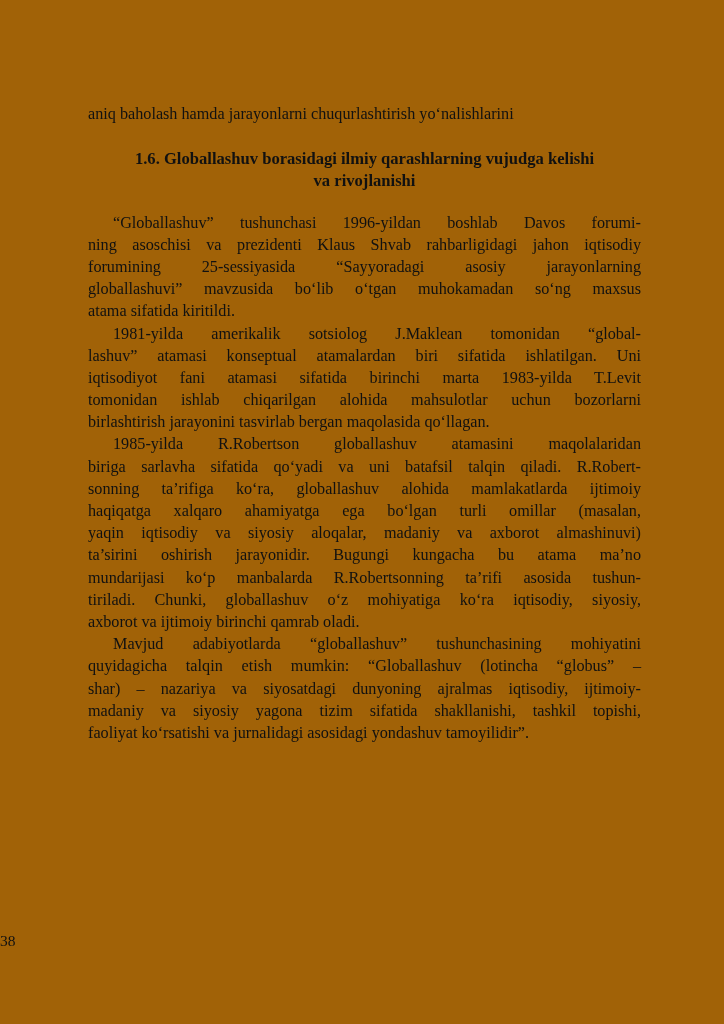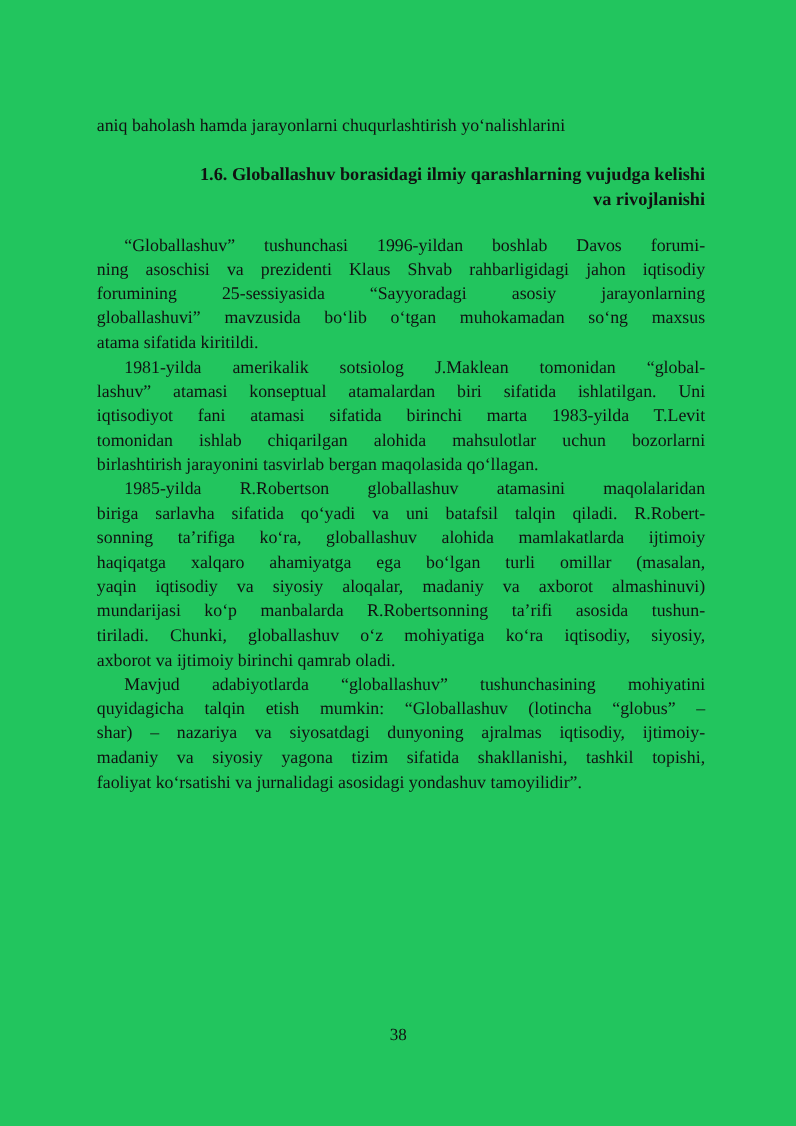--- a/index.html
+++ b/index.html
@@ -7,21 +7,21 @@
   body {
     background: #ffffff;
     color: #111111;
     font-family: "Liberation Serif", "DejaVu Serif", serif;
     position: relative;
     overflow: hidden;
   }
   .page {
     position: absolute;
     inset: 0;
-    background: #22c55e;
+    background: #a16207;
   }
   .text-block {
     position: absolute;
     left: 88px;
     top: 103px;
     width: 553px;
     font-size: 16.2px;
     line-height: 22.2px;
   }
   .para .line {
@@ -34,30 +34,29 @@
   .para .line:last-child {
     text-align-last: left;
   }
   .para.indent .line:first-child {
     text-indent: 25px;
   }
   .heading {
     font-weight: bold;
     font-size: 16.6px;
     line-height: 22.2px;
-    text-align: right;
+    text-align: center;
     margin-top: 23px;
     margin-bottom: 19px;
   }
   .page-number {
     position: absolute;
     top: 931px;
     left: 0;
     width: 100%;
-    text-align: center;
     font-size: 15.5px;
     line-height: 20px;
     color: #111111;
   }
 </style>
 </head>
 <body>
 
 <div class="page">
   <div class="text-block">
@@ -86,20 +85,21 @@
         <div class="line">tomonidan ishlab chiqarilgan alohida mahsulotlar uchun bozorlarni</div>
         <div class="line">birlashtirish jarayonini tasvirlab bergan maqolasida qo‘llagan.</div>
       </div>
 
     <div class="para indent">
         <div class="line">1985-yilda R.Robertson globallashuv atamasini maqolalaridan</div>
         <div class="line">biriga sarlavha sifatida qo‘yadi va uni batafsil talqin qiladi. R.Robert-</div>
         <div class="line">sonning ta’rifiga ko‘ra, globallashuv alohida mamlakatlarda ijtimoiy</div>
         <div class="line">haqiqatga xalqaro ahamiyatga ega bo‘lgan turli omillar (masalan,</div>
         <div class="line">yaqin iqtisodiy va siyosiy aloqalar, madaniy va axborot almashinuvi)</div>
+        <div class="line">ta’sirini oshirish jarayonidir. Bugungi kungacha bu atama ma’no</div>
         <div class="line">mundarijasi ko‘p manbalarda R.Robertsonning ta’rifi asosida tushun-</div>
         <div class="line">tiriladi. Chunki, globallashuv o‘z mohiyatiga ko‘ra iqtisodiy, siyosiy,</div>
         <div class="line">axborot va ijtimoiy birinchi qamrab oladi.</div>
       </div>
 
     <div class="para indent">
         <div class="line">Mavjud adabiyotlarda “globallashuv” tushunchasining mohiyatini</div>
         <div class="line">quyidagicha talqin etish mumkin: “Globallashuv (lotincha “globus” –</div>
         <div class="line">shar) – nazariya va siyosatdagi dunyoning ajralmas iqtisodiy, ijtimoiy-</div>
         <div class="line">madaniy va siyosiy yagona tizim sifatida shakllanishi, tashkil topishi,</div>

